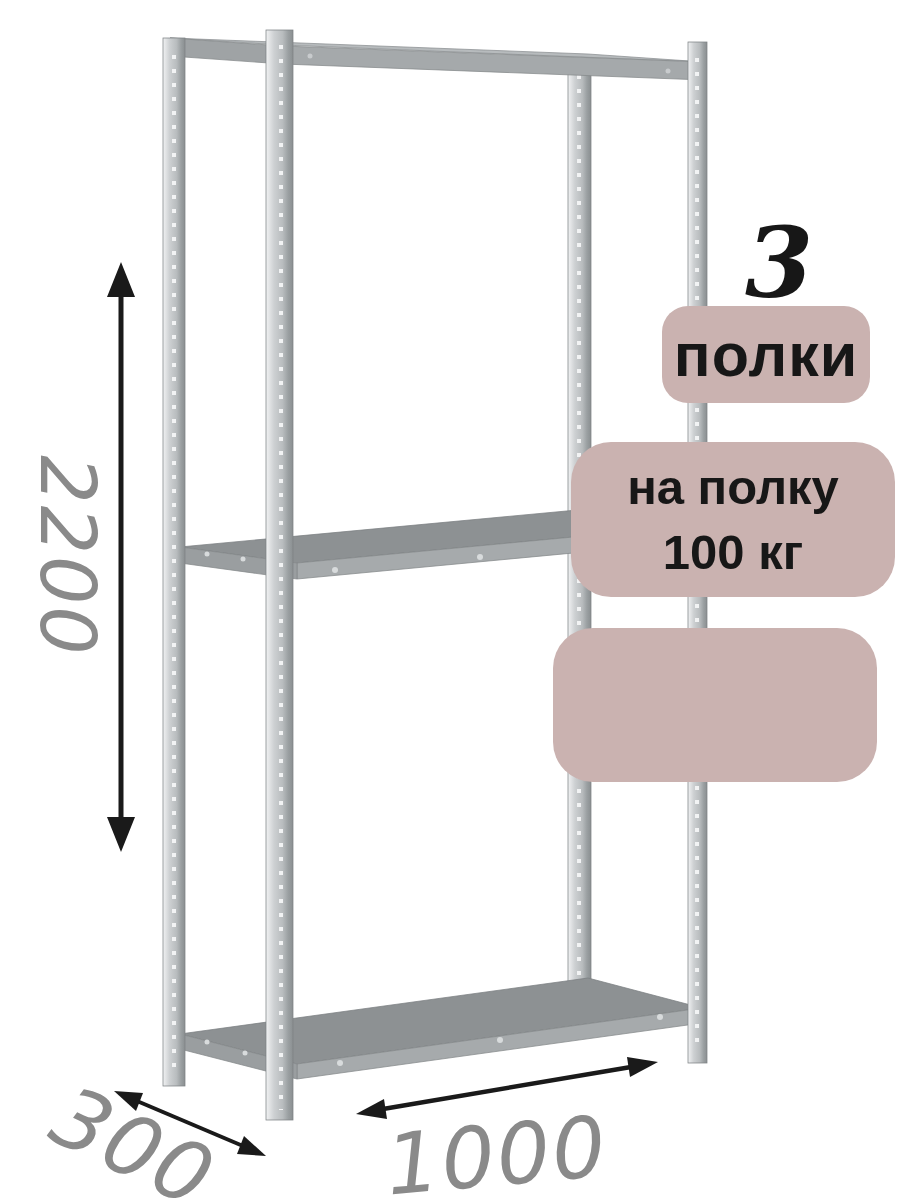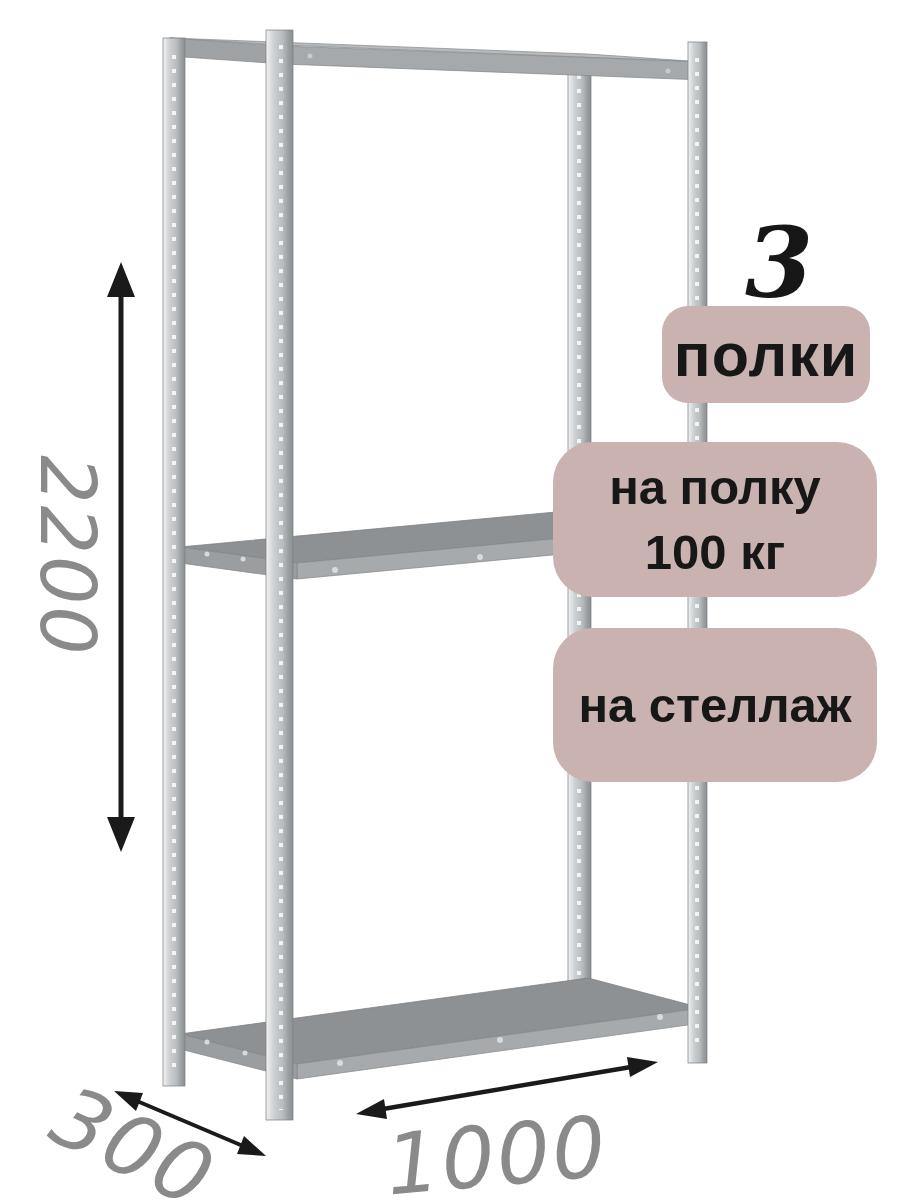--- a/index.html
+++ b/index.html
@@ -61,21 +61,21 @@
     border-radius:26px;
     font-size:61px;
     letter-spacing:1px;
   }
   .badge-two-line{
     left:553px;width:324px;height:155px;
     border-radius:40px;
     font-size:49px;
     line-height:1.32;
   }
-  .badge-shelf-load{top:442px;}
+  .badge-shelf-load{top:442px;margin-left:18px;}
   .badge-rack-load{top:628px;height:154px;}
 </style>
 </head>
 <body>
 
 <div class="canvas">
 
   <svg class="rack-svg" width="900" height="1200" viewBox="0 0 900 1200">
     <defs>
       <linearGradient id="postG" x1="0" y1="0" x2="1" y2="0">
@@ -161,16 +161,15 @@
   <div class="badge badge-count">
     <span>полки</span>
   </div>
 
   <div class="badge badge-two-line badge-shelf-load">
     <div>на полку</div>
     <div>100 кг</div>
   </div>
 
   <div class="badge badge-two-line badge-rack-load">
-    <div>на стеллаж</div>
   </div>
 
 </div>
 
 </body></html>

